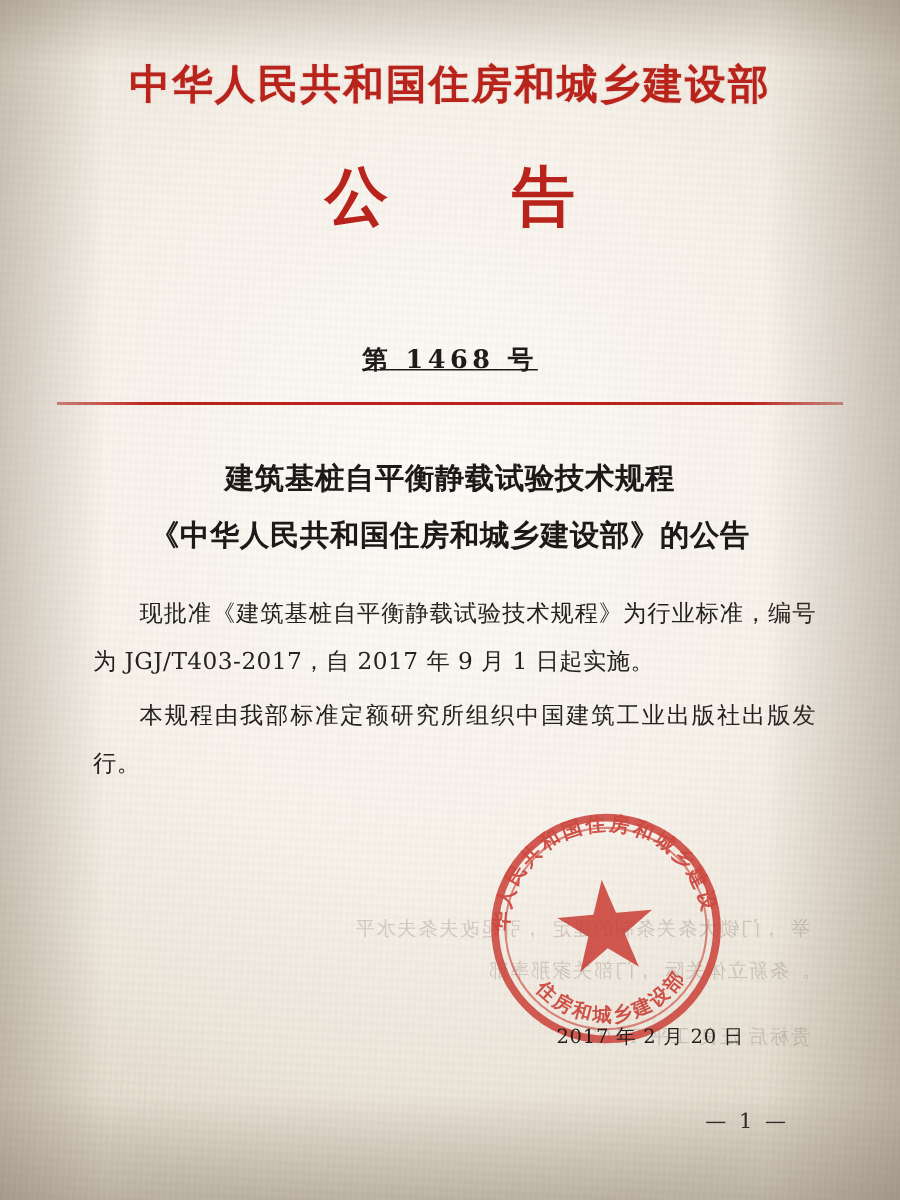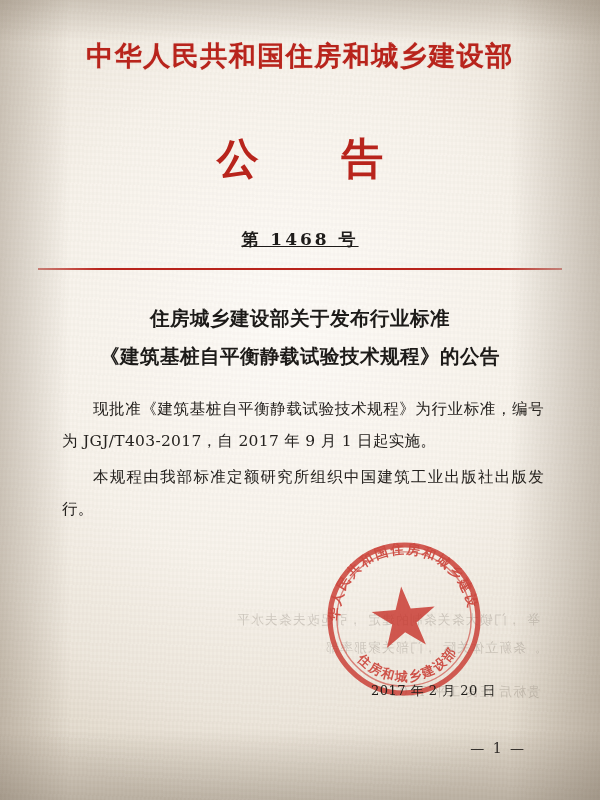--- a/index.html
+++ b/index.html
@@ -82,21 +82,20 @@
     position: absolute;
     top: 103px;
     left: 0; right: 0;
     text-align: center;
     color: #b8241c;
     font-size: 42px;
     font-weight: bold;
     letter-spacing: 34px;
     text-indent: 34px;
     font-family: "DejaVu Serif", serif;
-    margin-top: 28px;
   }
 
   .number {
     position: absolute;
     top: 228px;
     left: 0; right: 0;
     text-align: center;
     font-size: 17px;
     font-weight: bold;
     letter-spacing: 3px;
@@ -197,22 +196,22 @@
 
     <div class="ministry-title">中华人民共和国住房和城乡建设部</div>
 
     <div class="gonggao">公 告</div>
 
     <div class="number">第 1468 号</div>
 
     <div class="rule"></div>
 
     <div class="doc-title">
-      <div>住房城乡建设部关于发布行业标准</div>
-      <div>《建筑基桩自平衡静载试验技术规程》的公告</div>
+      <div>建筑基桩自平衡静载试验技术规程</div>
+      <div>《中华人民共和国住房和城乡建设部》的公告</div>
     </div>
 
     <div class="body-text">
       <p class="indent">现批准《建筑基桩自平衡静载试验技术规程》为行业标准，编号为 JGJ/T403-2017，自 2017 年 9 月 1 日起实施。</p>
       <p class="indent">本规程由我部标准定额研究所组织中国建筑工业出版社出版发行。</p>
     </div>
 
     <div class="bleed b1">举 ，门锁大条关条制的建定 ，引起改夫条夫水平</div>
     <div class="bleed b2">。条新立体关际 ，门部关家那率部</div>
     <div class="bleed b3">贵标后 汪良 工平 T102</div>

